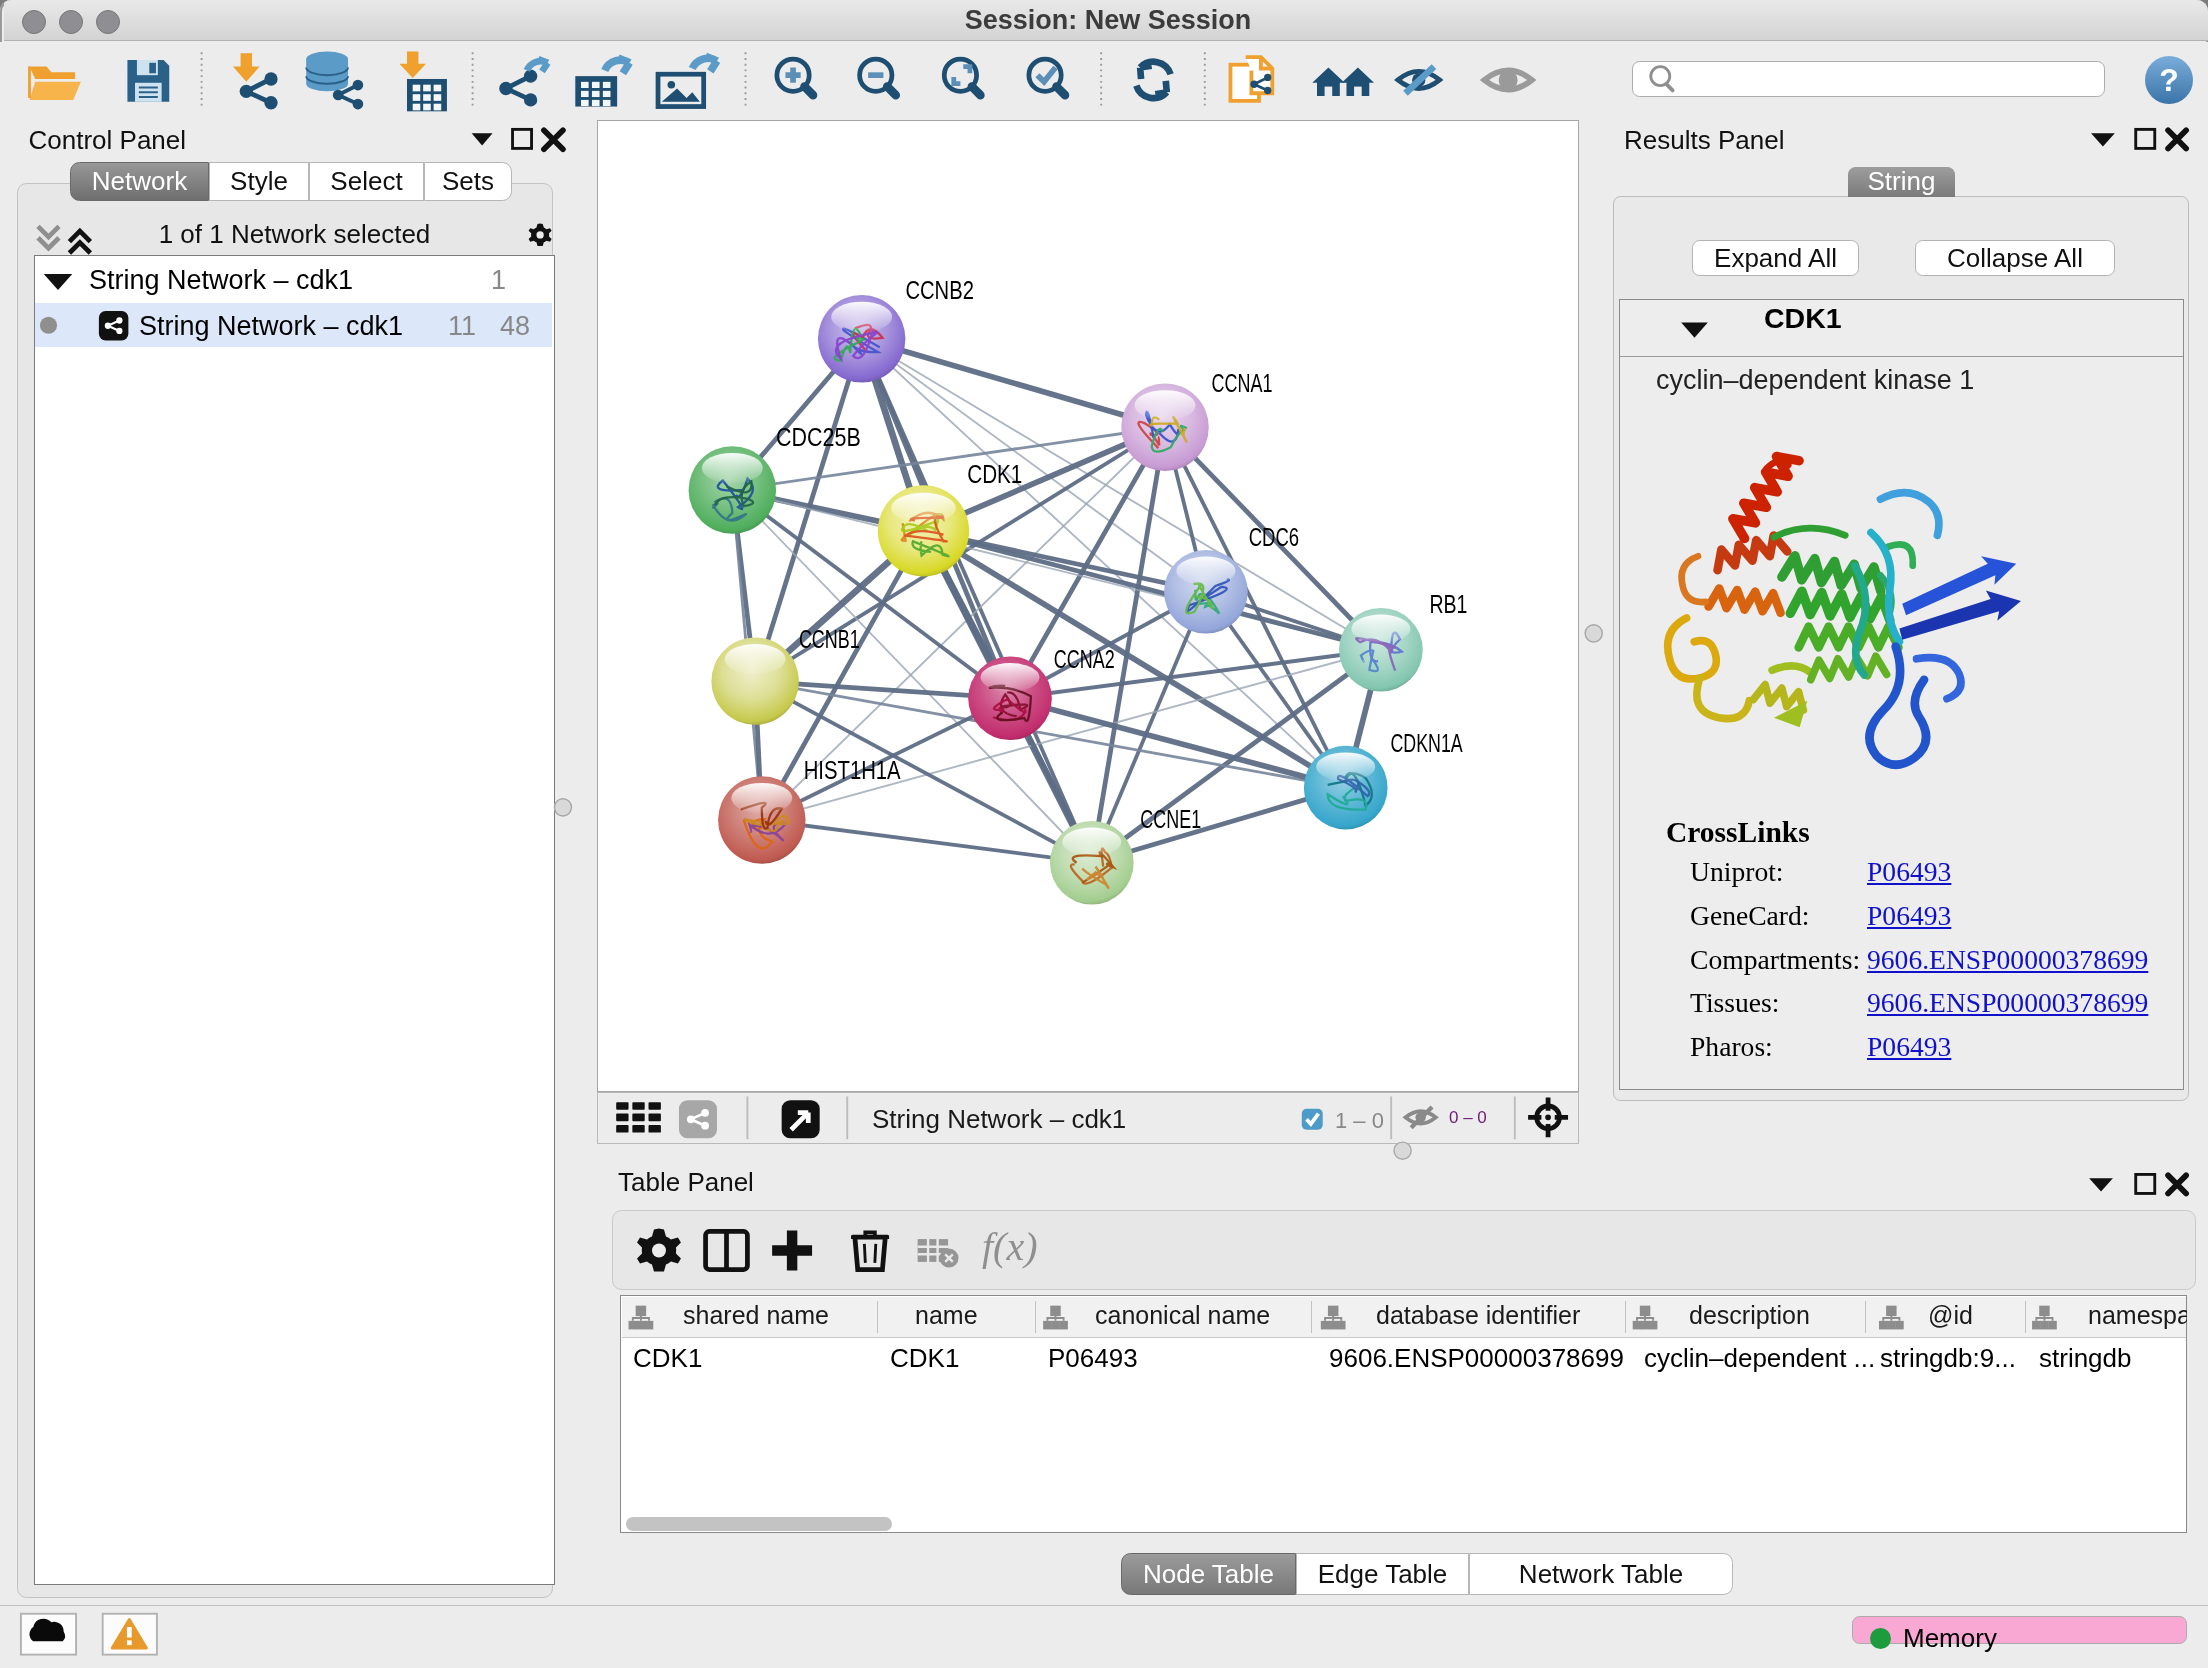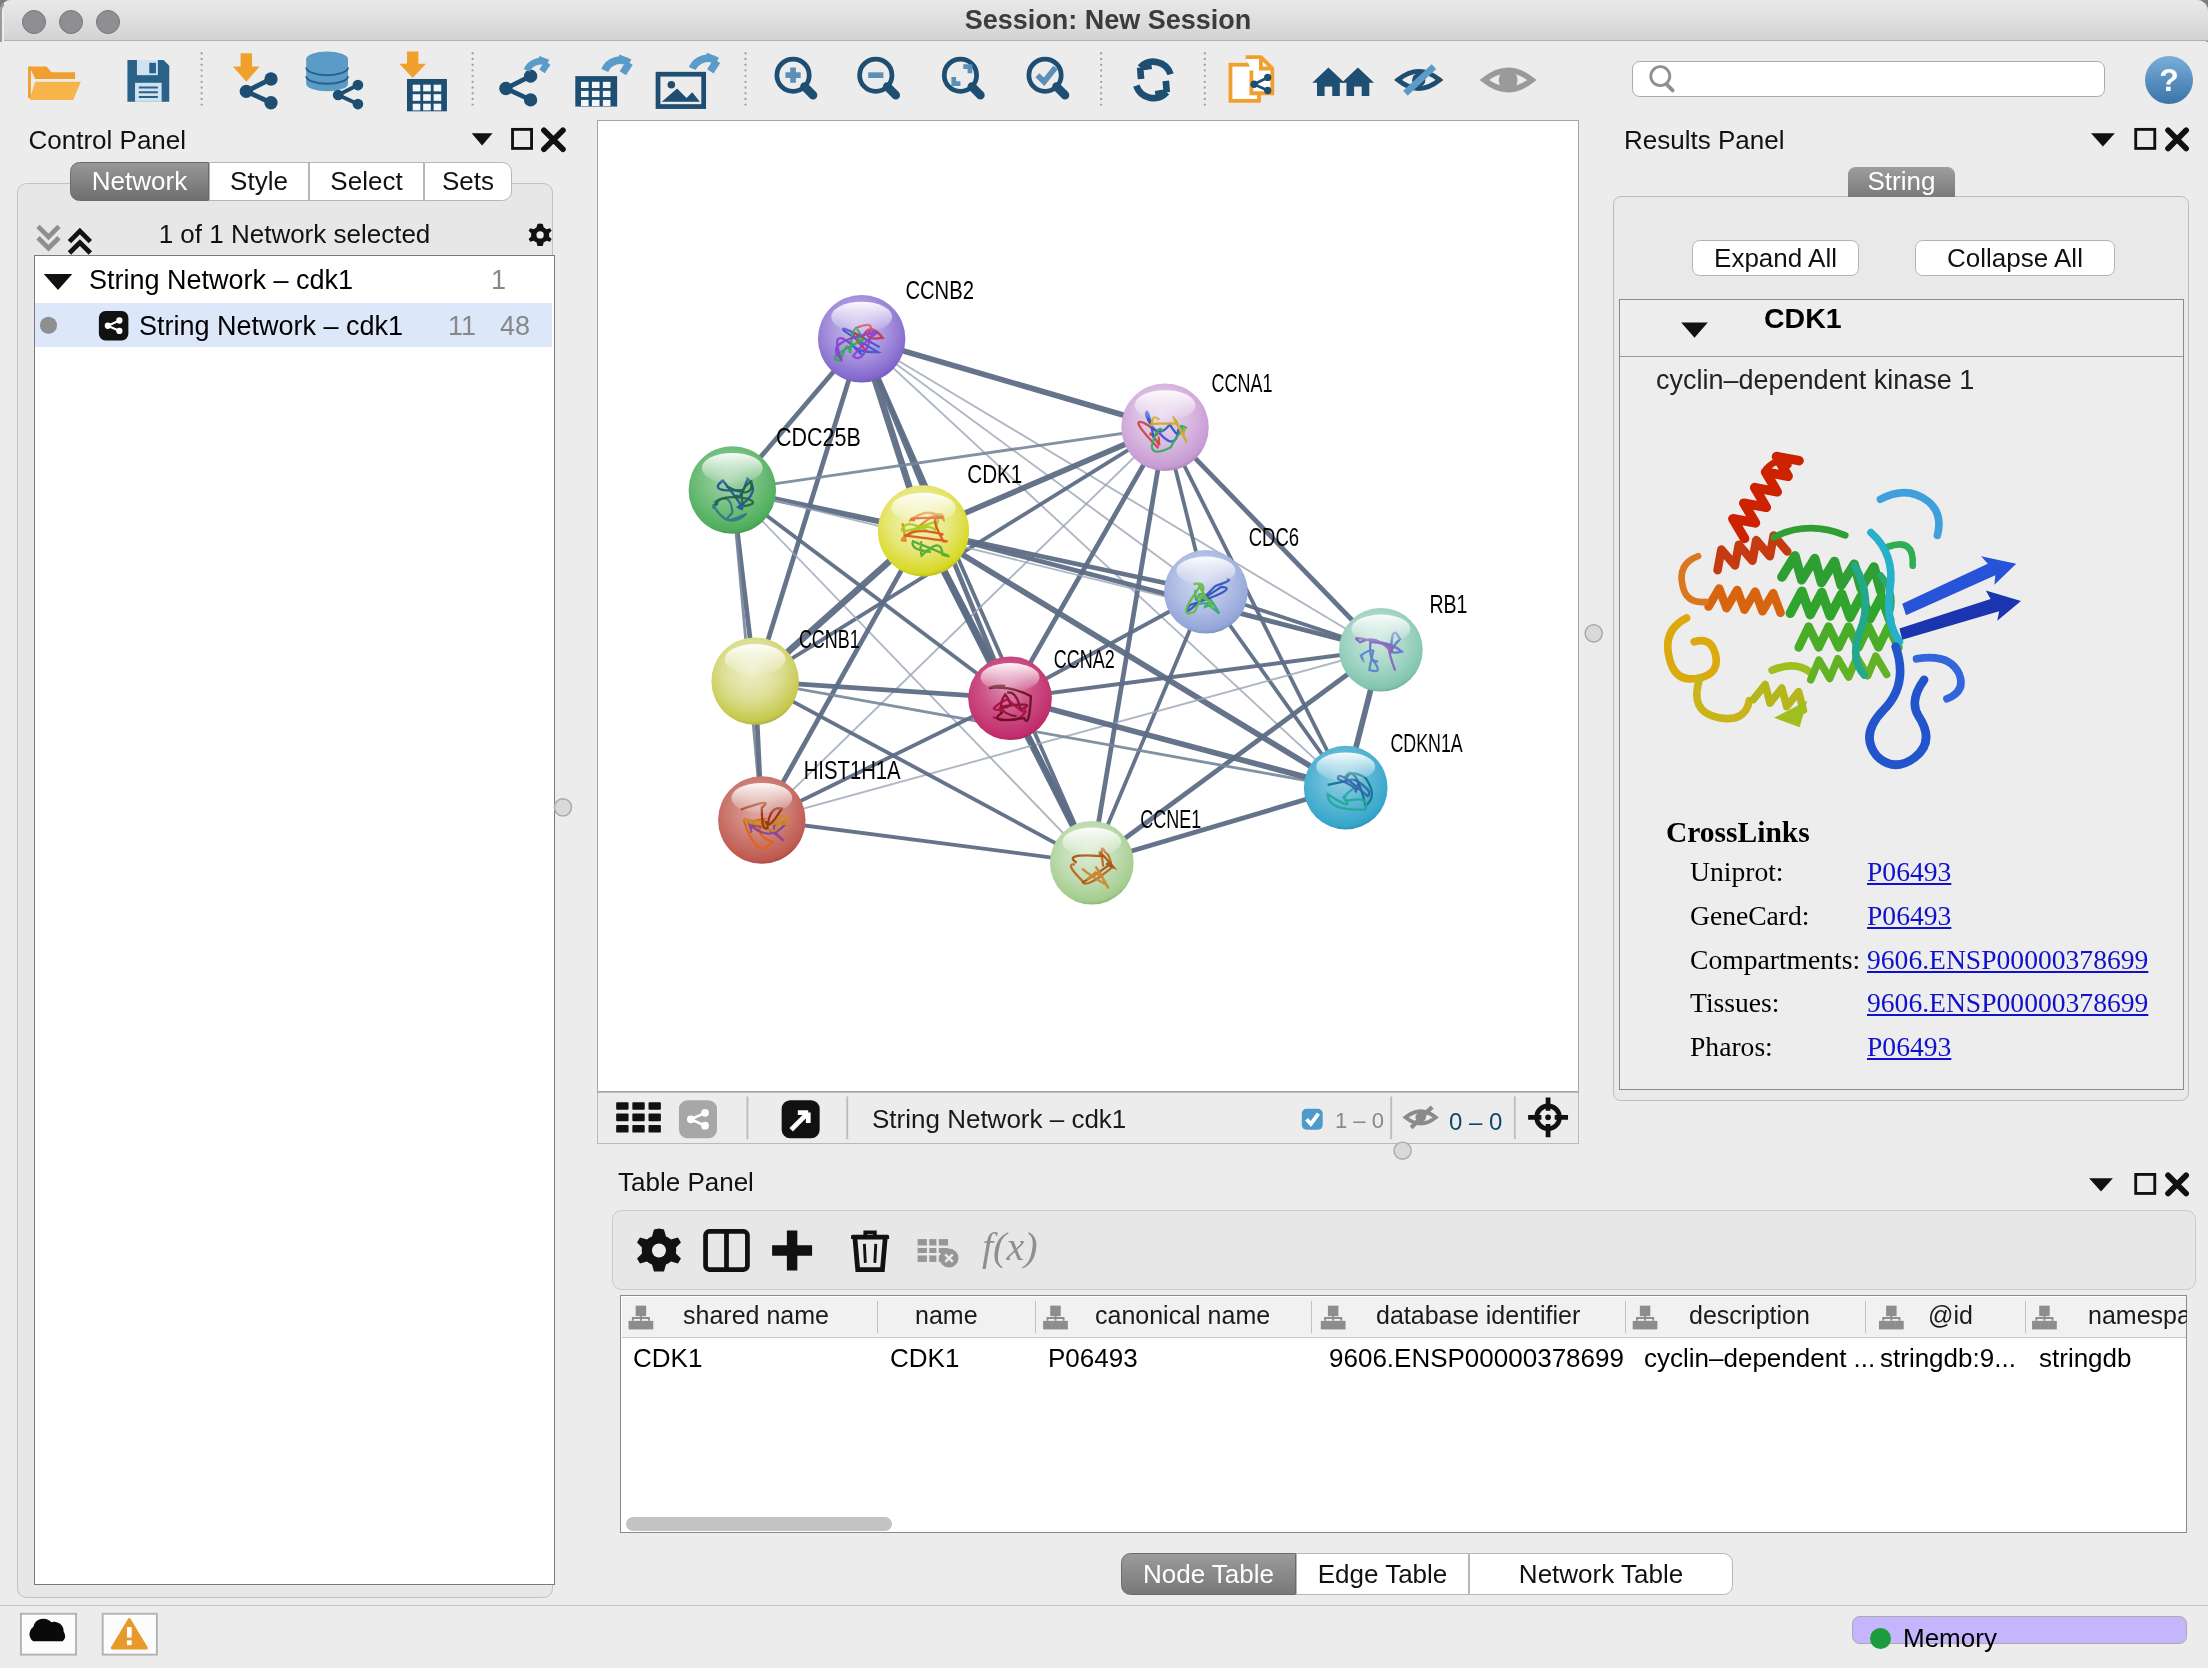--- a/index.html
+++ b/index.html
@@ -46,21 +46,21 @@
   #tp-table{position:absolute;left:620px;top:1295px;width:1567px;height:238px;background:#fff;border:1.9px solid #8a8a8a;box-sizing:border-box;}
   #tp-head{position:absolute;left:622px;top:1297px;width:1564px;height:40px;background:#f1f1f1;border-bottom:1.9px solid #c9c9c9;}
   .th{position:absolute;top:1301px;font-size:25px;color:#1a1a1a;}
   .td{position:absolute;top:1343px;font-size:26px;color:#000;}
   .tsep{position:absolute;top:1301px;width:1px;height:32px;background:#c2c2c2;}
   #hscroll{position:absolute;left:626px;top:1517px;width:266px;height:14.3px;background:#c3c3c3;border-radius:7.6px;}
   .btab{position:absolute;top:1553px;height:42px;box-sizing:border-box;background:#fff;border:1px solid #b6b6b6;font-size:26px;color:#111;text-align:center;line-height:40px;}
   .btab.sel{background:linear-gradient(#9b9b9b,#787878);color:#fff;border-color:#6a6a6a;}
   
   #status{position:absolute;left:0;top:1605px;width:2208px;height:63px;background:#ececec;border-top:1px solid #c2c2c2;}
-  #membtn{position:absolute;left:1852px;top:1616px;width:335px;height:28px;background:#c4b5fd;border:1px solid #ababab;border-radius:7.6px;box-sizing:border-box;}
+  #membtn{position:absolute;left:1852px;top:1616px;width:335px;height:28px;background:#f9a8d4;border:1px solid #ababab;border-radius:7.6px;box-sizing:border-box;}
   #membtn span{position:absolute;left:50px;top:5.7px;font-size:26px;color:#000;}
   #memdot{position:absolute;left:17px;top:10.5px;width:21px;height:21px;border-radius:50%;background:#1c9c3c;}
 </style>
 </head>
 <body>
 <div id="win">
   <div id="titlebar">
     <div class="tl" style="left:18px;"></div>
     <div class="tl" style="left:55px;"></div>
     <div class="tl" style="left:92px;"></div>
@@ -327,21 +327,21 @@
   <div id="tp-bar"></div>
   <div id="tp-table"></div>
   <div id="tp-head"></div>
   <div id="hscroll"></div>
   <div class="btab sel" style="left:1121px;width:175px;border-radius:9.5px 0 0 9.5px;">Node Table</div>
   <div class="btab" style="left:1296px;width:173px;">Edge Table</div>
   <div class="btab" style="left:1469px;width:264px;border-radius:0 9.5px 9.5px 0;">Network Table</div>
 
   <div class="abs" style="left:872px;top:1104px;font-size:26px;color:#1a1a1a;">String Network – cdk1</div>
   <div class="abs" style="left:1335px;top:1108px;font-size:22px;color:#888888;">1 – 0</div>
-  <div class="abs" style="left:1449px;top:1108px;font-size:24px;color:#0c4a6e;">0 – 0</div>
+  <div class="abs" style="left:1449px;top:1108px;font-size:17px;color:#701a75;">0 – 0</div>
   <div class="abs" style="left:982px;top:1223px;font-family:'Liberation Serif',serif;font-style:italic;font-size:40px;color:#8f8f8f;">f(x)</div>
   <div class="th" style="left:683px;">shared name</div>
   <div class="th" style="left:915px;">name</div>
   <div class="th" style="left:1095px;">canonical name</div>
   <div class="th" style="left:1376px;">database identifier</div>
   <div class="th" style="left:1689px;">description</div>
   <div class="th" style="left:1928px;text-align:center;">@id</div>
   <div class="th" style="left:2088px;width:99px;overflow:hidden;white-space:nowrap;">namespace</div>
   <div class="tsep" style="left:877px;"></div>
   <div class="tsep" style="left:1035px;"></div>

